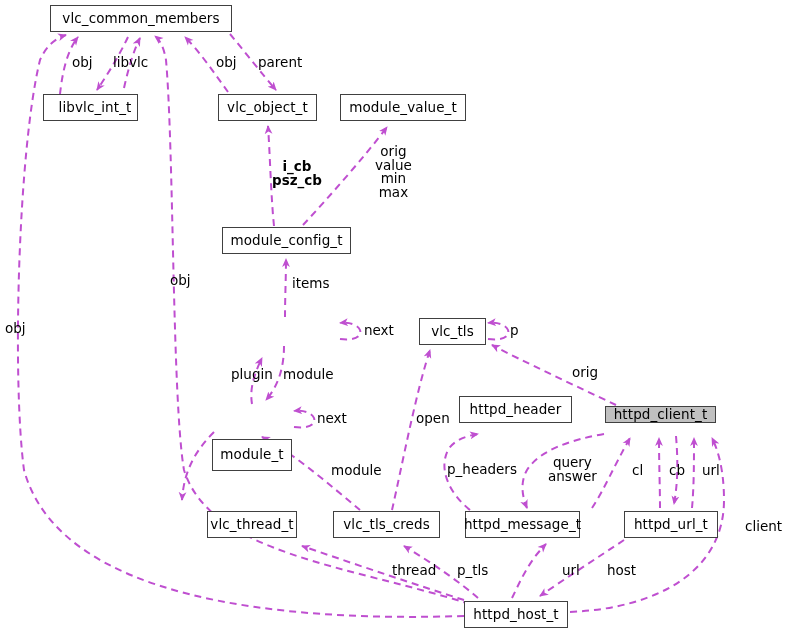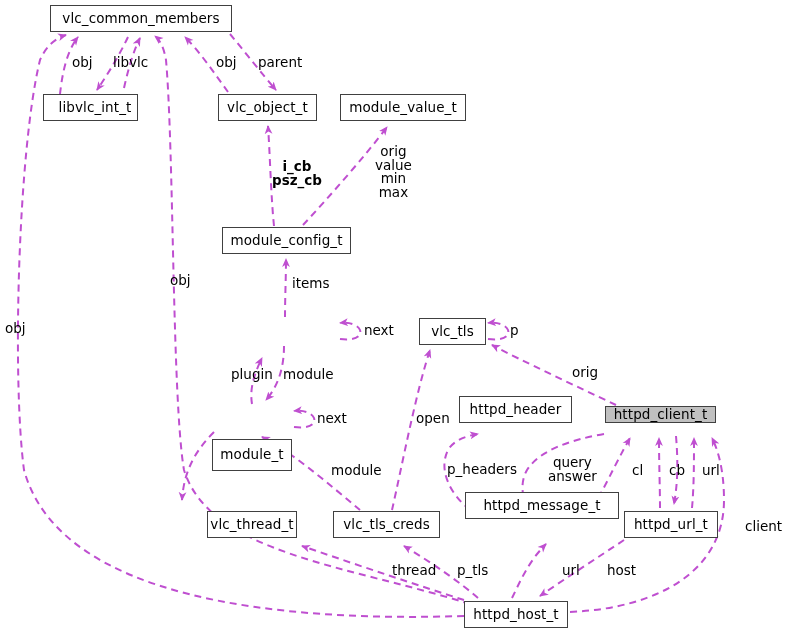--- a/index.html
+++ b/index.html
@@ -139,21 +139,21 @@
       <div class="node" style="left: 43px; top: 94px; width: 95px; height: 27px; padding-left: 9px;">libvlc_int_t</div>
       <div class="node" style="left: 218px; top: 94px; width: 99px; height: 27px;">vlc_object_t</div>
       <div class="node" style="left: 340px; top: 94px; width: 126px; height: 27px;">module_value_t</div>
       <div class="node" style="left: 222px; top: 227px; width: 129px; height: 27px;">module_config_t</div>
       <div class="node" style="left: 419px; top: 318px; width: 67px; height: 27px;">vlc_tls</div>
       <div class="node" style="left: 212px; top: 422px; width: 80px; height: 32px; margin-top: 17px;">module_t</div>
       <div class="node" style="left: 459px; top: 396px; width: 113px; height: 27px;">httpd_header</div>
       <div class="node highlight" style="left: 605px; top: 406px; width: 111px; height: 17px;">httpd_client_t</div>
       <div class="node" style="left: 207px; top: 511px; width: 90px; height: 27px;">vlc_thread_t</div>
       <div class="node" style="left: 333px; top: 511px; width: 107px; height: 27px;">vlc_tls_creds</div>
-      <div class="node" style="left: 465px; top: 492px; width: 154px; height: 27px;">httpd_message_t</div>
+      <div class="node" style="left: 465px; top: 511px; width: 115px; height: 27px;">httpd_message_t</div>
       <div class="node" style="left: 624px; top: 511px; width: 94px; height: 27px;">httpd_url_t</div>
       <div class="node" style="left: 464px; top: 601px; width: 104px; height: 27px;">httpd_host_t</div>
       <div class="edge-label" style="left: 72px; top: 56px;">obj</div>
       <div class="edge-label" style="left: 113px; top: 56px;">libvlc</div>
       <div class="edge-label" style="left: 216px; top: 56px;">obj</div>
       <div class="edge-label" style="left: 258px; top: 56px;">parent</div>
       <div class="edge-label" style="left: 272px; top: 160px; font-weight: bold;">i_cb
 psz_cb</div>
       <div class="edge-label" style="left: 375px; top: 145px;">orig
 value

